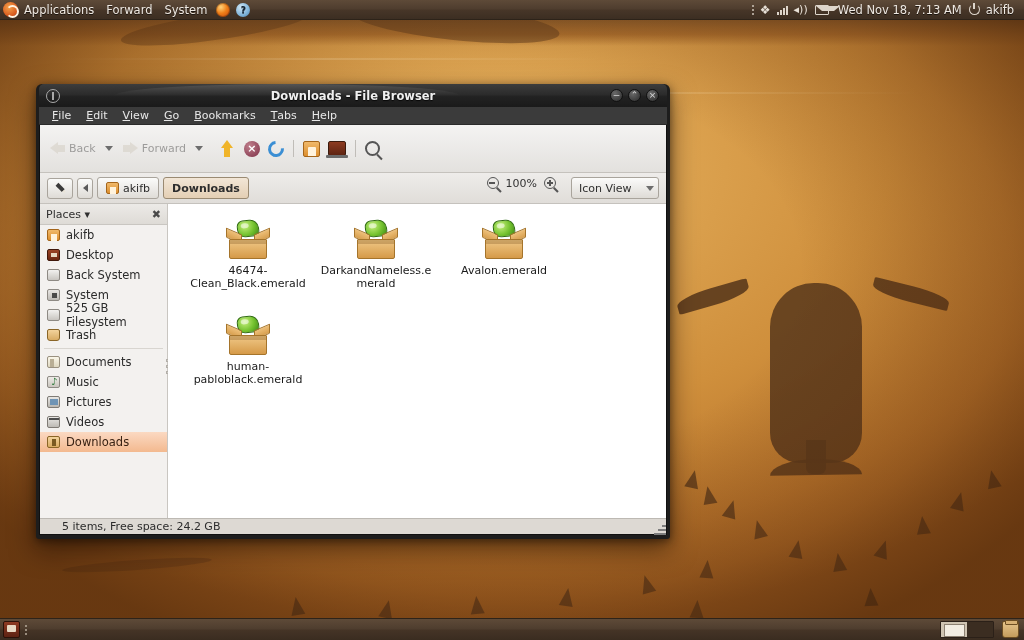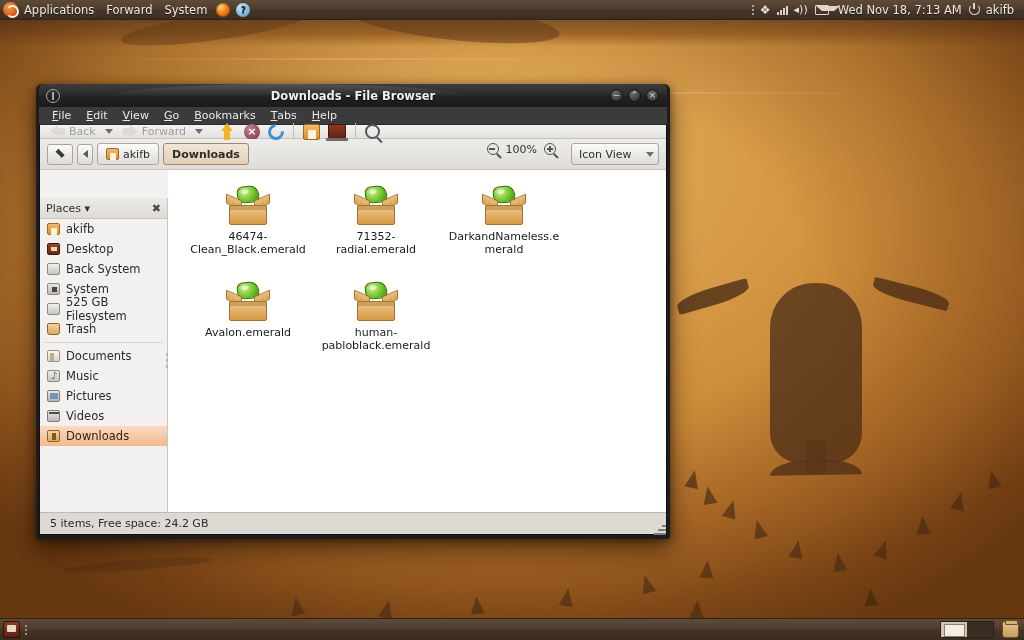--- a/index.html
+++ b/index.html
@@ -207,21 +207,21 @@
     color:#e8e8e8; font-size:11px;
   }
   .menubar .mi u{ text-decoration:underline; }
 
   .client{
     background:#f2f1f0; height:calc(100% - 41px);
     display:flex; flex-direction:column;
     border:1px solid #101010; border-top:none;
   }
   .toolbar{
-    height:14px; display:flex; align-items:center; gap:2px; padding:0 6px;
+    height:48px; display:flex; align-items:center; gap:2px; padding:0 6px;
     background:linear-gradient(to bottom,#f4f3f2,#e3e1de);
     border-bottom:1px solid #c5c2bd;
   }
   .tb{ display:flex;align-items:center;gap:3px;padding:2px 3px; border-radius:3px; }
   .tb.dis{ opacity:.45; }
   .tb .lbl{ font-size:11px; color:#3b3b3b; }
   .arrowL,.arrowR{
     width:17px;height:15px; position:relative; display:inline-block;
   }
   .arrowL::before,.arrowR::before{
@@ -310,21 +310,21 @@
     width:88px;height:22px; display:flex;align-items:center; justify-content:space-between;
     padding:0 4px 0 7px; margin-left:8px;
     background:linear-gradient(to bottom,#fbfbfa,#dedbd6);
     border:1px solid #a9a49c; border-radius:3px; font-size:11px; color:#2f2f2f;
   }
   .combo .cc{ width:0;height:0;border-left:4px solid transparent;border-right:4px solid transparent;border-top:5px solid #6d6d6d; }
 
   .body{ flex:1; display:flex; min-height:0; }
   .sidebar{
     width:128px; background:#f3f1ef; border-right:1px solid #c9c6c1;
-    display:flex; flex-direction:column; position:relative;margin-top:28px;
+    display:flex; flex-direction:column; position:relative;
   }
   .places-hd{
     height:21px; display:flex;align-items:center; padding:0 6px;
     font-size:11px; color:#2f2f2f;
     background:linear-gradient(to bottom,#eceae7,#dedbd6);
     border-bottom:1px solid #c9c6c1;
   }
   .places-hd .cx{ margin-left:auto; font-size:11px; color:#4a4a4a; font-weight:bold; }
   .place{
     height:20px; display:flex;align-items:center;gap:6px; padding:0 7px;
@@ -399,22 +399,22 @@
   .boxicon .front::after{
     content:""; position:absolute; left:0; top:0; width:100%; height:4px;
     background:rgba(120,80,25,.30);
   }
   .fname{
     font-size:11px; color:#1a1a1a; text-align:center; line-height:13px;
     word-break:break-word; max-width:118px;
   }
 
   .statusbar{
-    height:22px; background:#ddd9d3; border-top:1px solid #bdb9b3;
-    display:flex; align-items:center; padding:0 10px;
+    height:16px; background:#ddd9d3; border-top:1px solid #bdb9b3;
+    display:flex; align-items:center; padding:0 22px;
     font-size:11px; color:#2c2c2c;
   }
   .resizegrip{
     position:absolute; right:4px; bottom:4px; width:14px;height:14px;
   }
   .resizegrip i{ position:absolute; right:0; background:#7d7d7d; height:2px; display:block; }
 </style>
 </head>
 <body>
 
@@ -670,29 +670,20 @@
           </span>
           <span class="fname">46474-Clean_Black.emerald</span>
         </div>
         <div class="fitem">
           <span class="boxicon">
             <span class="gem"></span>
               <span class="flapL"></span>
               <span class="flapR"></span>
               <span class="front"></span>
           </span>
-          <span class="fname">71352-radial.emerald</span>
-        </div>
-        <div class="fitem">
-          <span class="boxicon">
-            <span class="gem"></span>
-              <span class="flapL"></span>
-              <span class="flapR"></span>
-              <span class="front"></span>
-          </span>
           <span class="fname">DarkandNameless.emerald</span>
         </div>
         <div class="fitem">
           <span class="boxicon">
             <span class="gem"></span>
               <span class="flapL"></span>
               <span class="flapR"></span>
               <span class="front"></span>
           </span>
           <span class="fname">Avalon.emerald</span>

